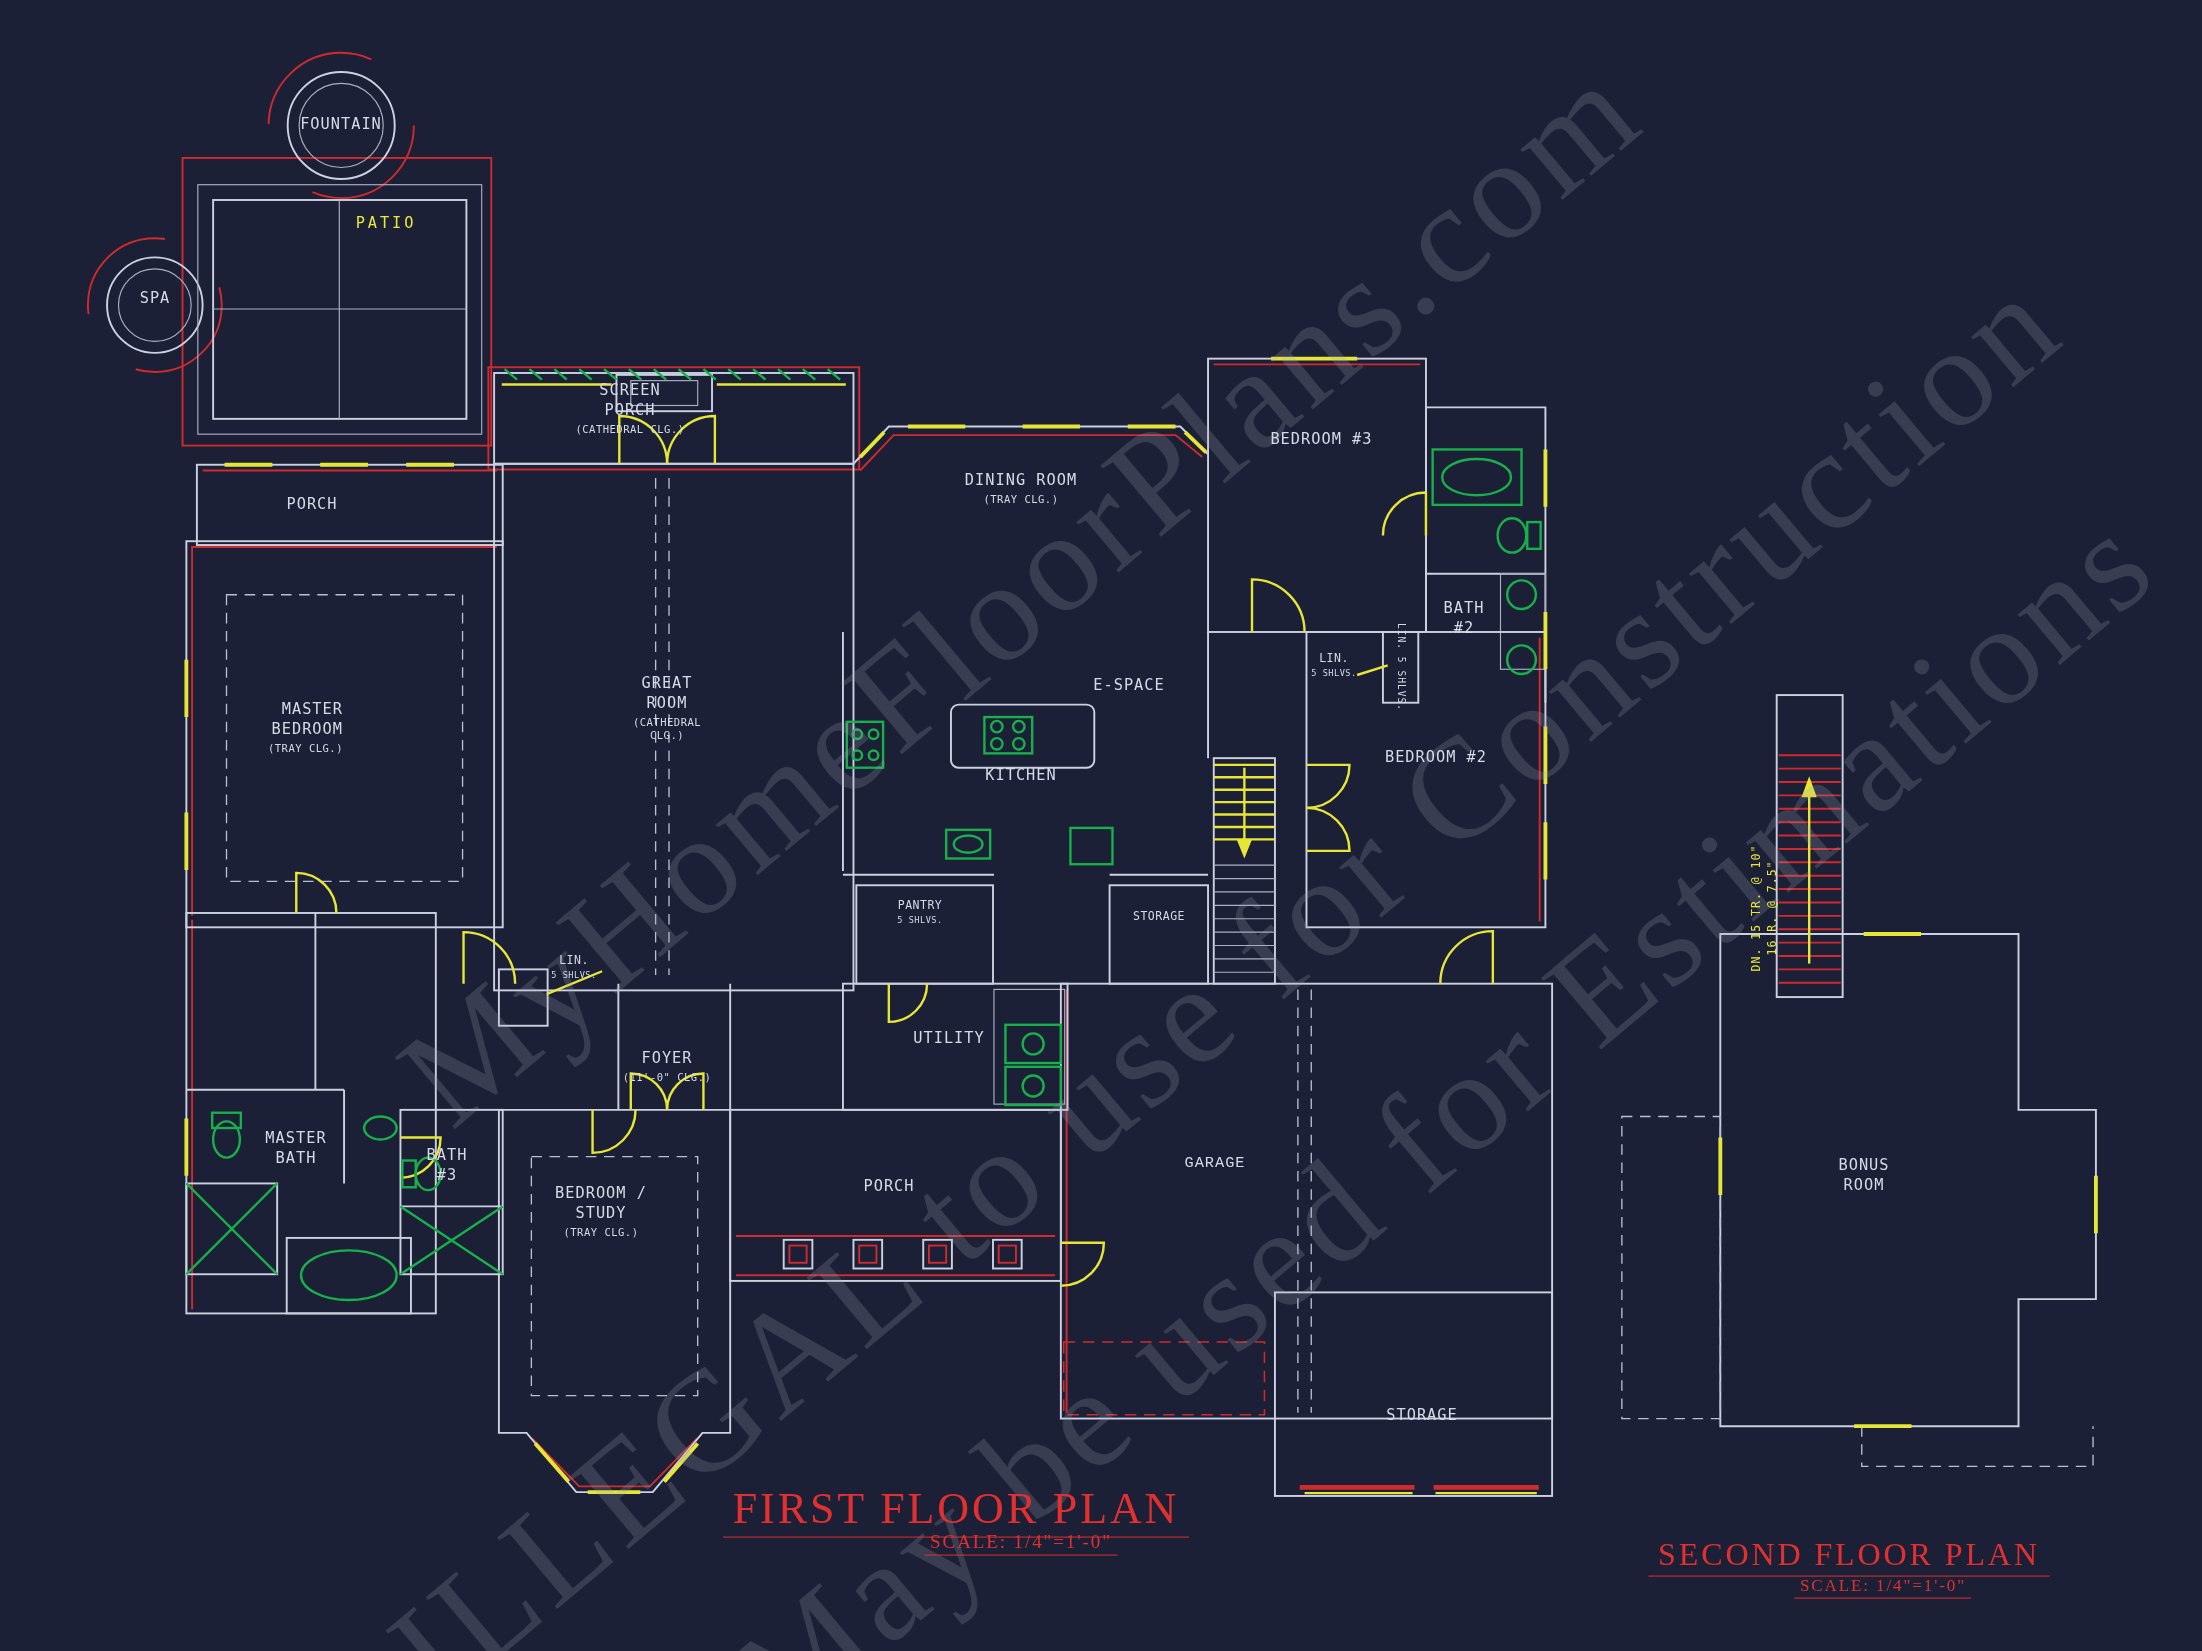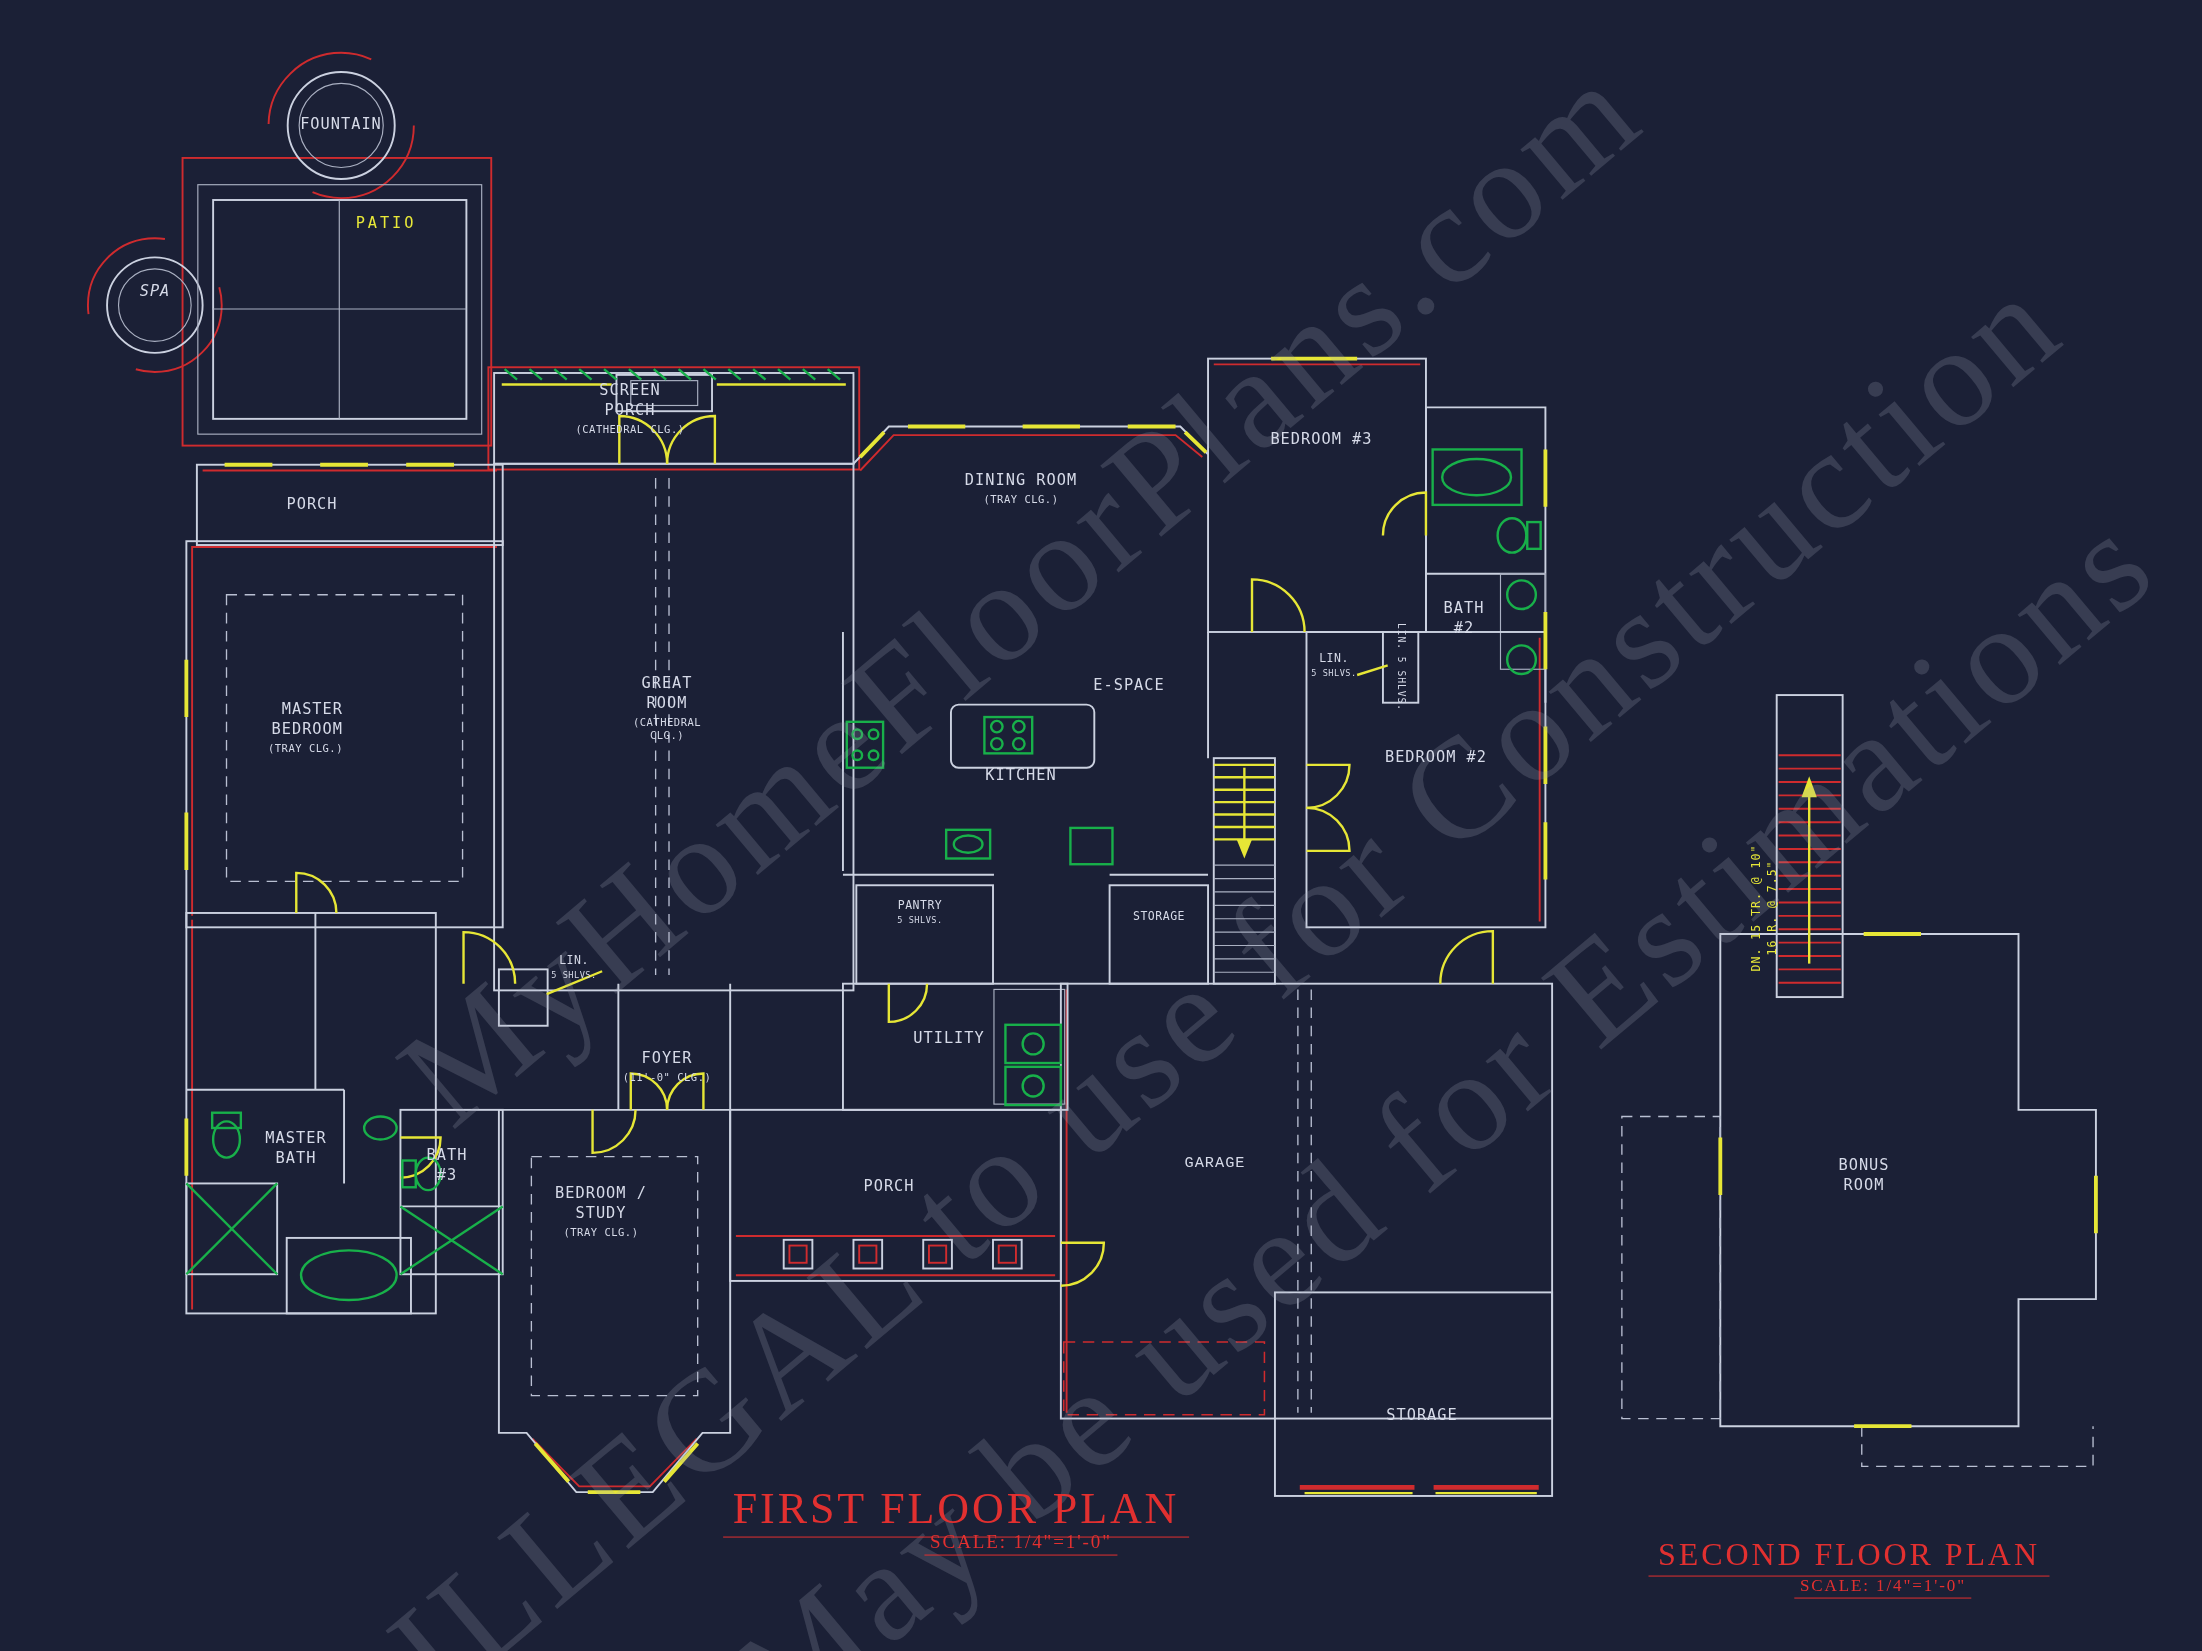--- a/index.html
+++ b/index.html
@@ -217,21 +217,21 @@
       <ellipse class="g" cx="398" cy="1180" rx="17" ry="12"></ellipse>
     </g>
   </svg>
 
   <div class="wm" style="left:421px;top:1013px;transform:rotate(-40deg);">MyHomeFloorPlans.com</div>
   <div class="wm" style="left:411px;top:1587px;transform:rotate(-40deg);">ILLEGAL to use for Construction</div>
   <div class="wm" style="left:755px;top:1615px;transform:rotate(-40deg);">May be used for Estimations</div>
 
   <div class="lbl" style="left:341px;top:125px;">FOUNTAIN</div>
   <div class="lbl room-yellow" style="left:386px;top:224px;">PATIO</div>
-  <div class="lbl" style="left:155px;top:292px;font-style:italic;">SPA</div>
+  <div class="lbl" style="left:155px;top:299px;">SPA</div>
 
   <div class="lbl wrap" style="left:630px;top:409px;width:115px;">
     <span>SCREEN PORCH</span>
     <span class="sub">(CATHEDRAL CLG.)</span>
   </div>
 
   <div class="lbl" style="left:312px;top:505px;">PORCH</div>
 
   <div class="lbl" style="left:1021px;top:489px;">
     <span>DINING ROOM</span>

